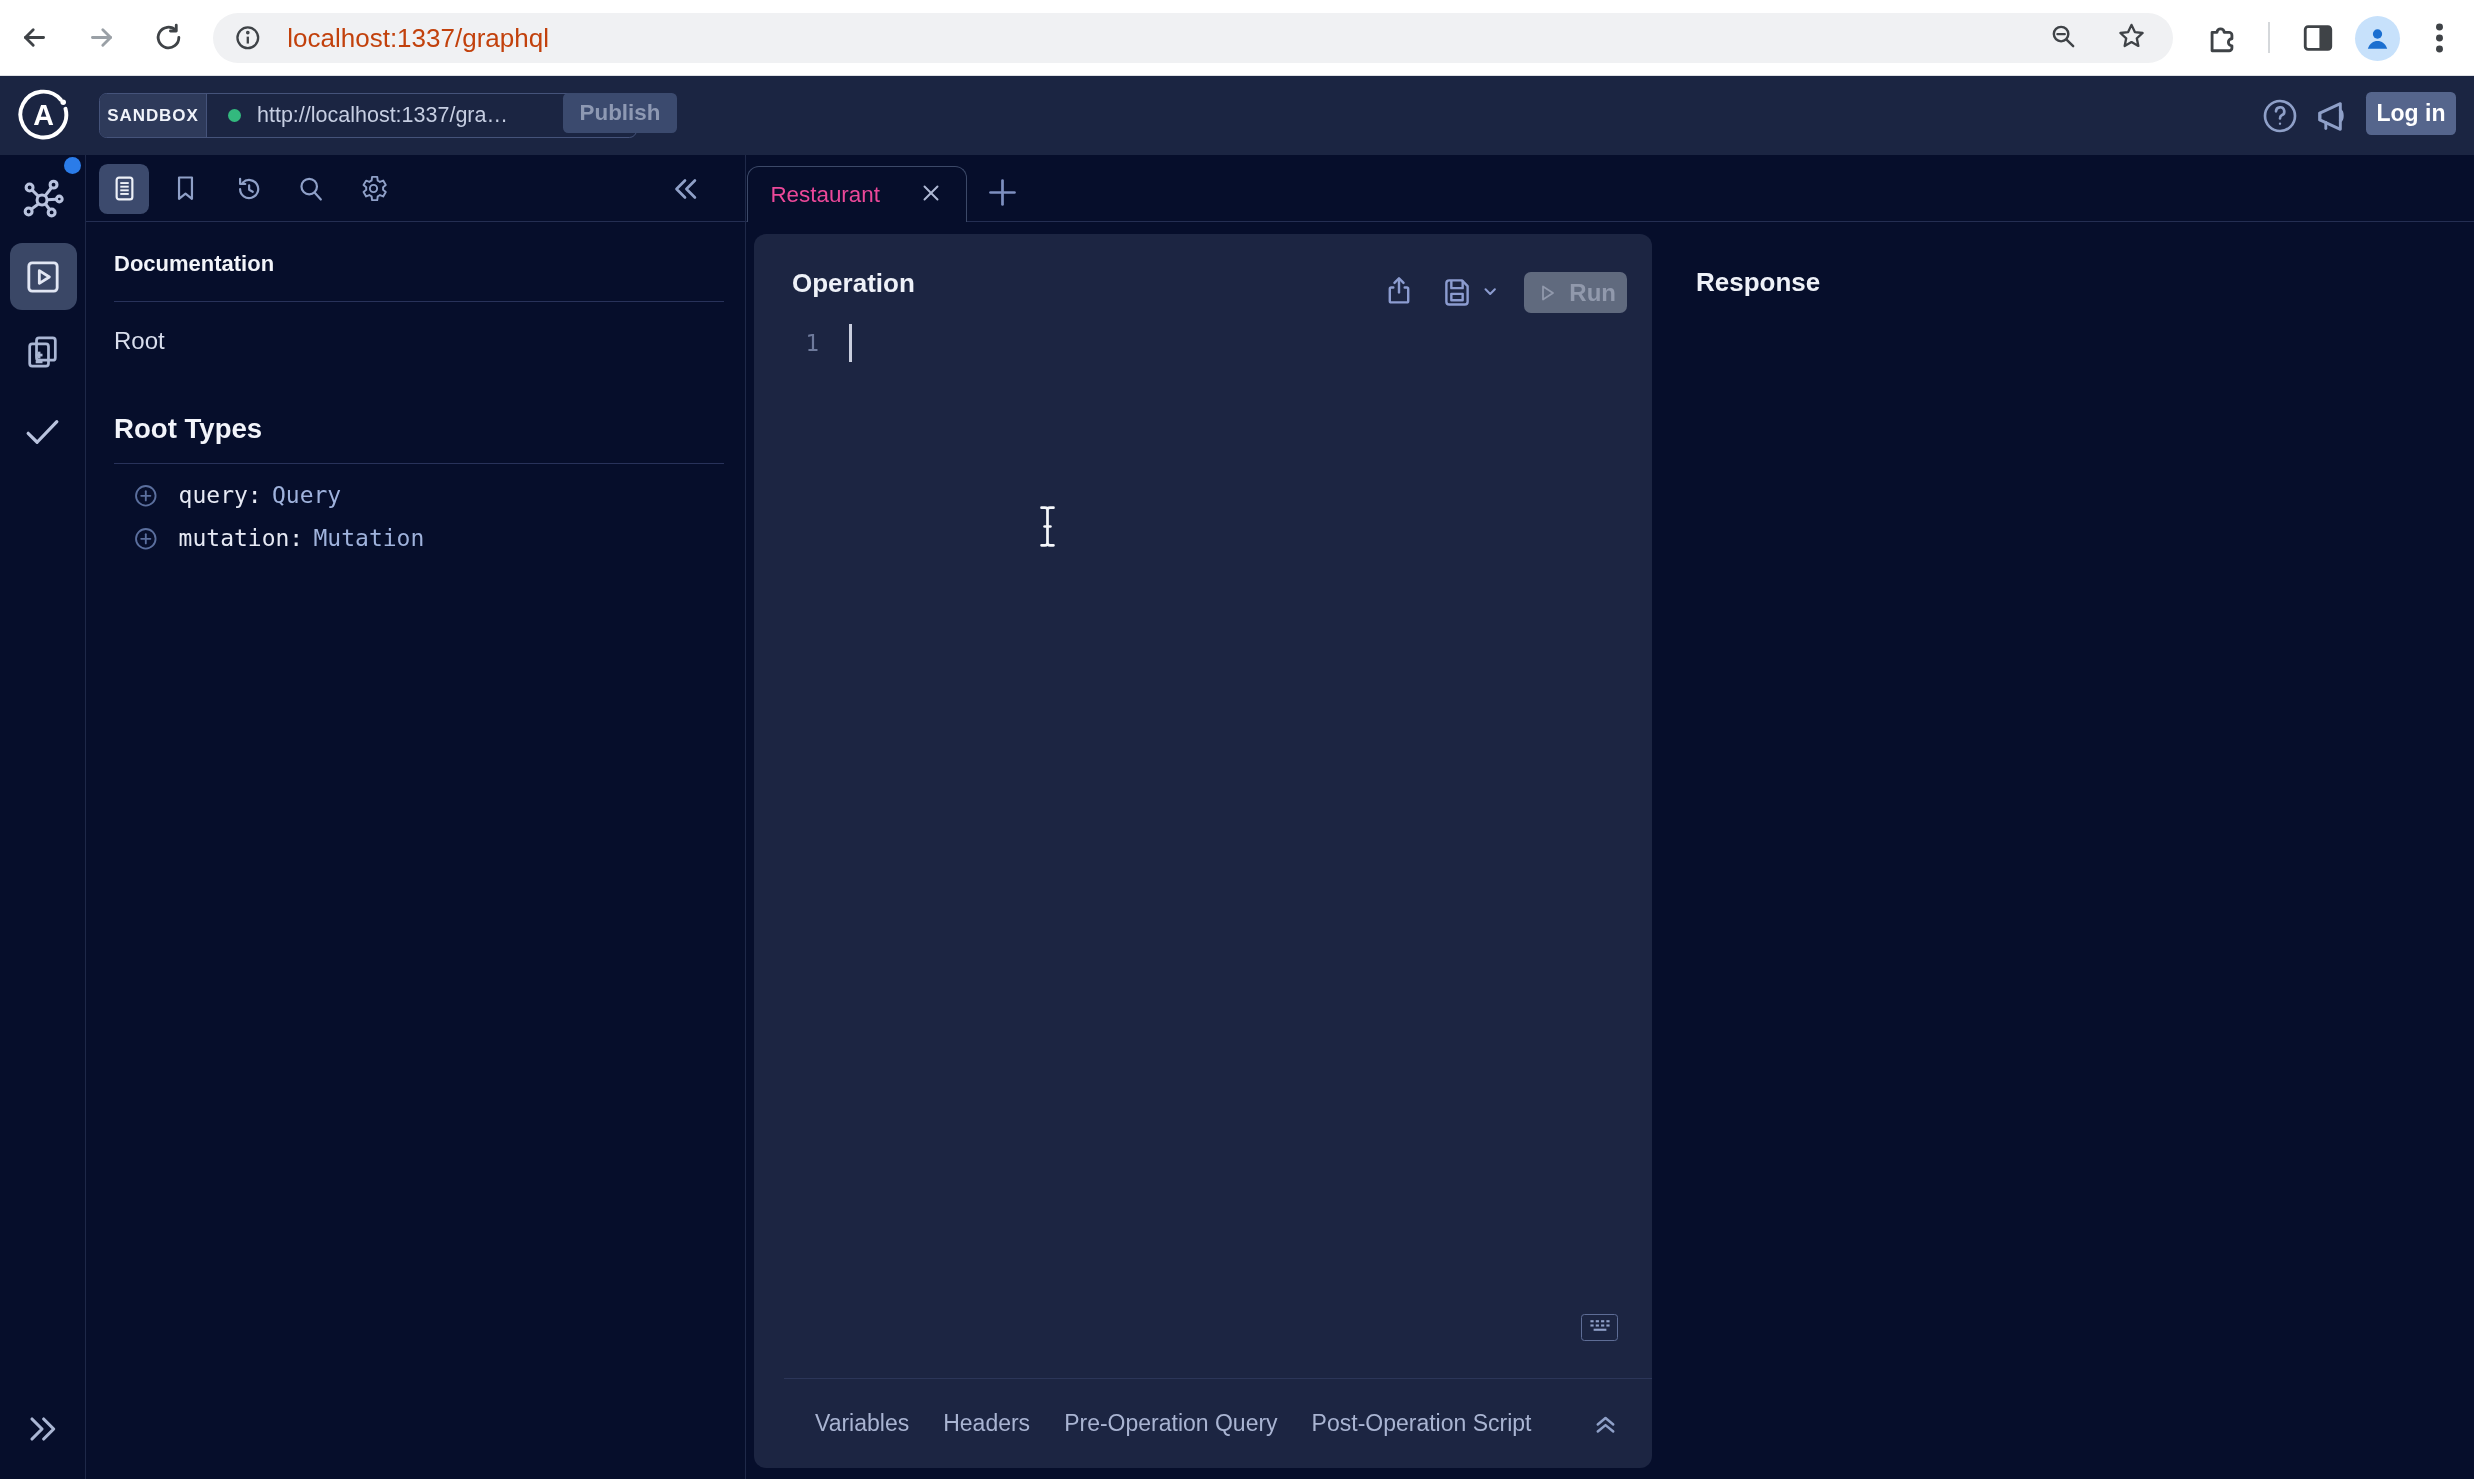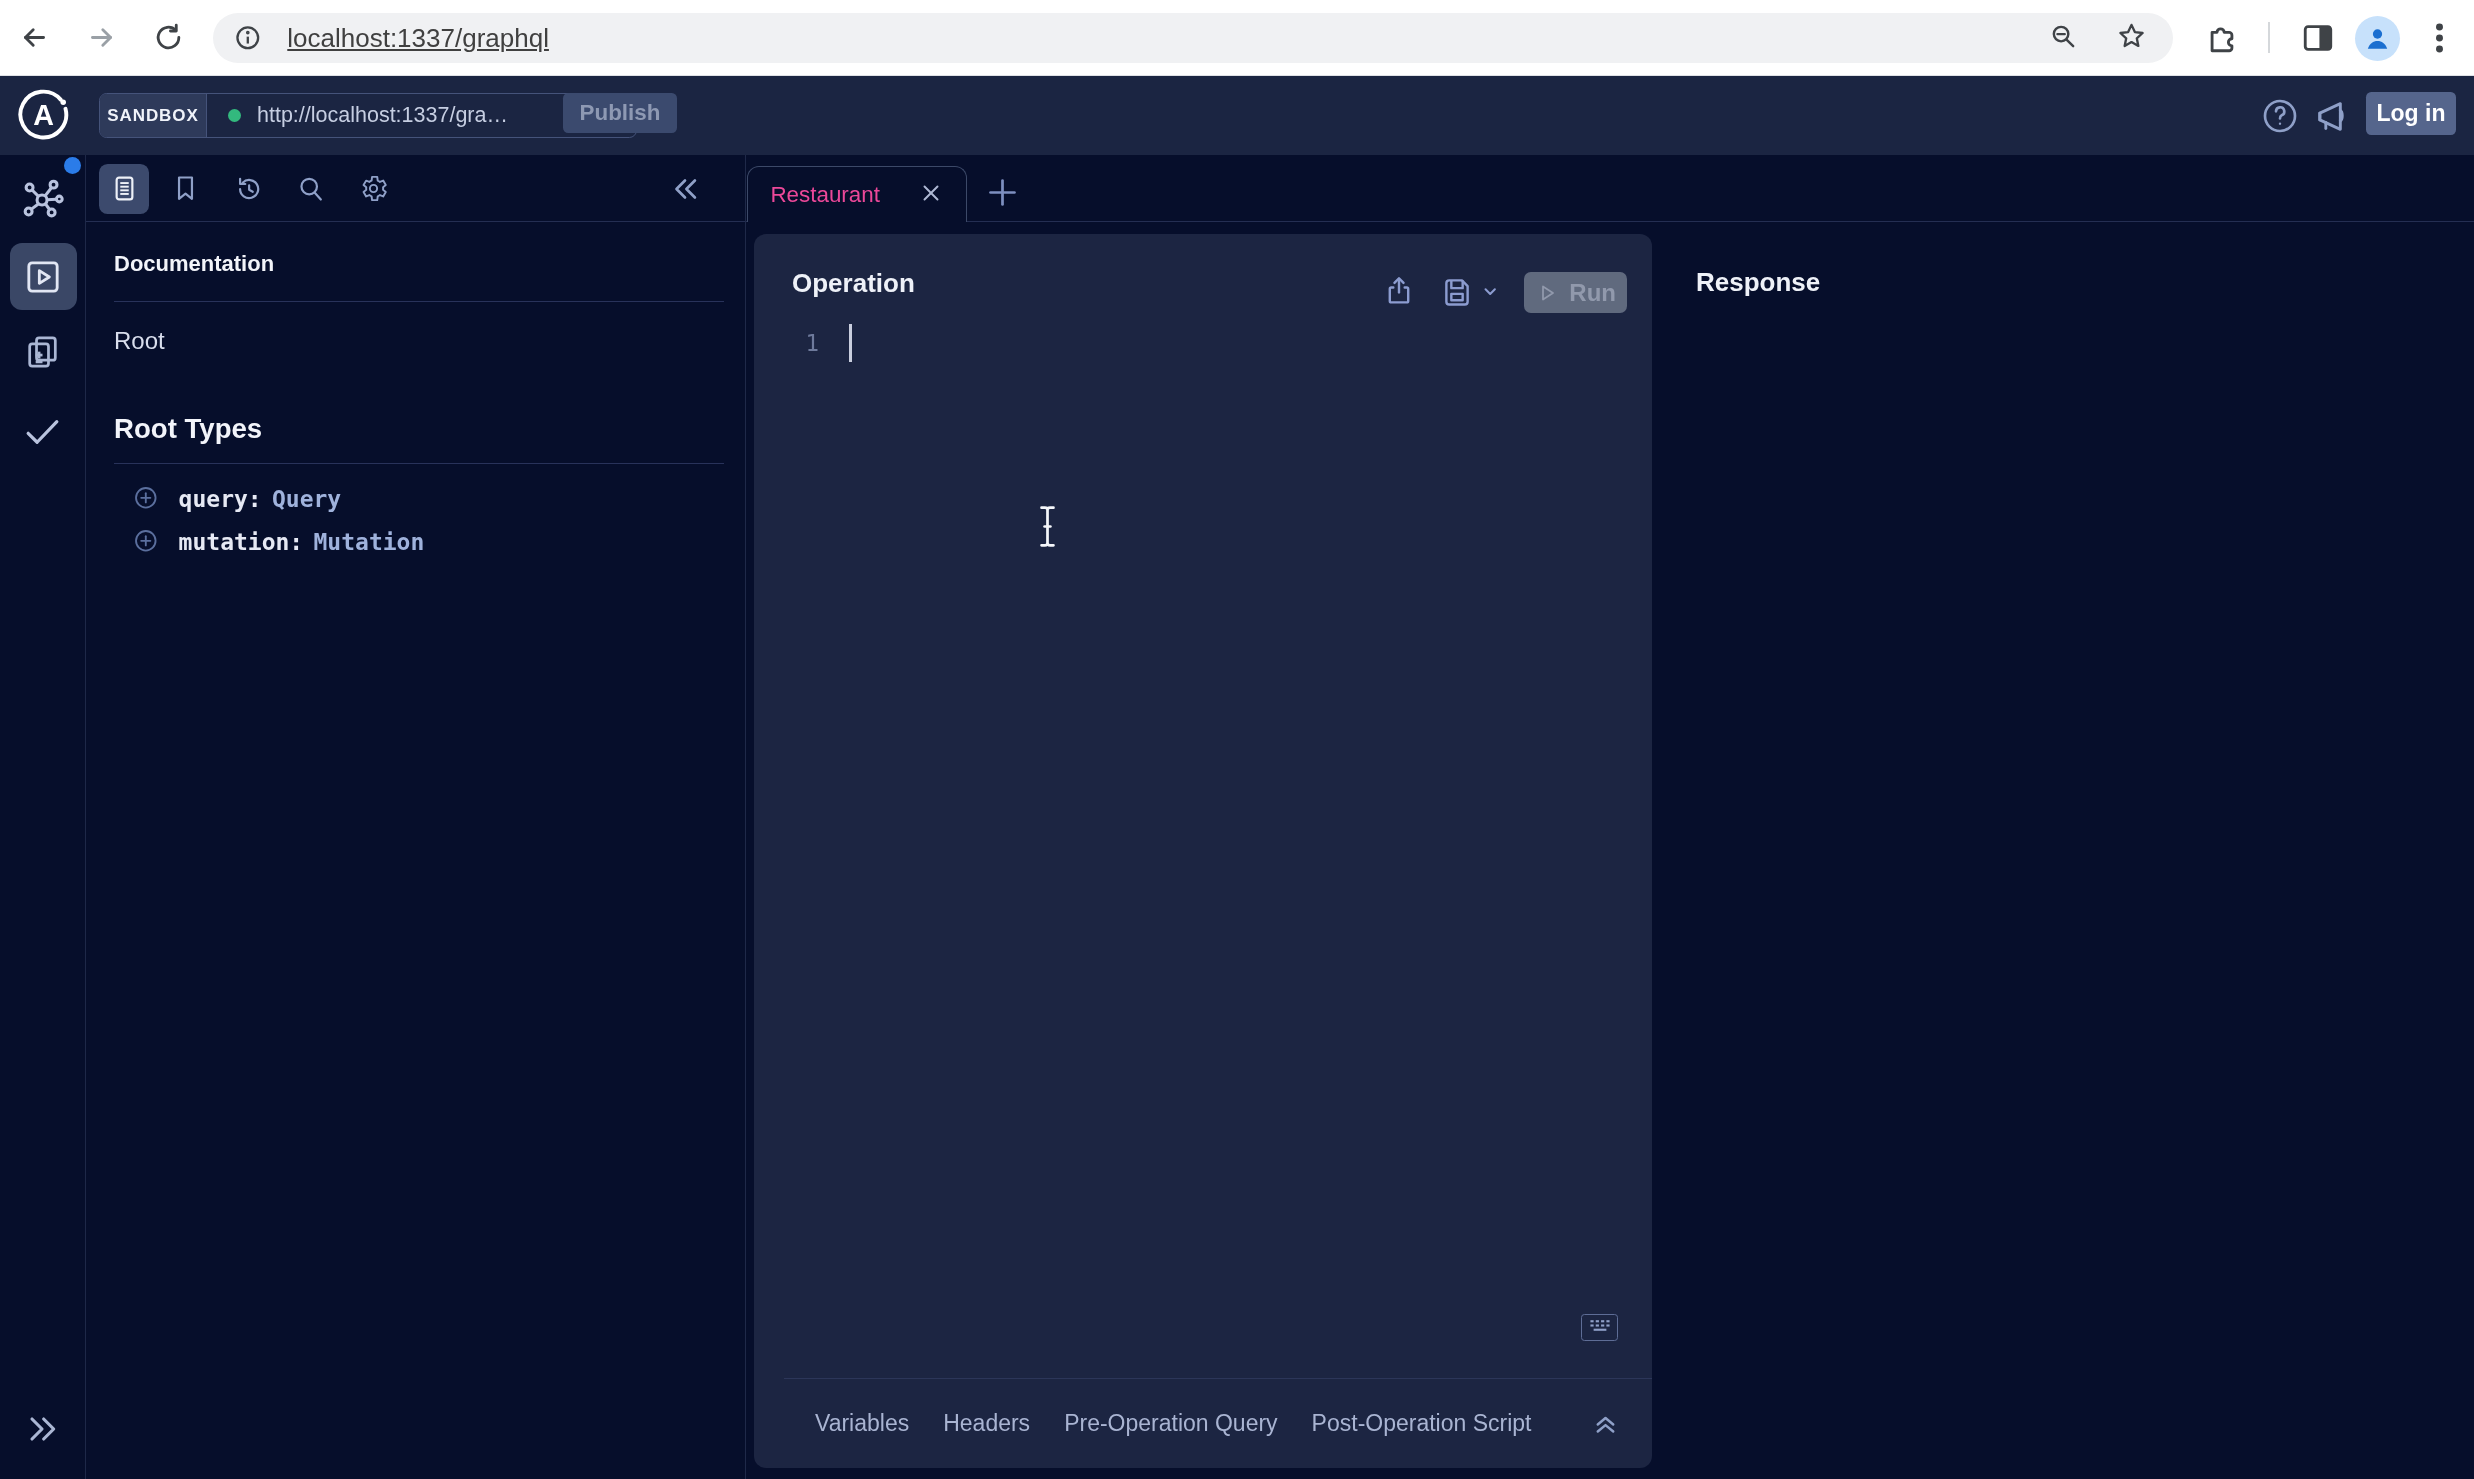--- a/index.html
+++ b/index.html
@@ -5,21 +5,21 @@
   * { margin:0; padding:0; box-sizing:border-box; }
   body { font-family:"Liberation Sans", sans-serif; background:#000; }
   .screen { position:relative; width:2475px; height:1479px; overflow:hidden; background:#060e2b; }
 
   
   .browser-bar { position:absolute; left:0; top:0; width:2475px; height:76px; background:#ffffff; border-bottom:0.9px solid #e0e2e6; }
   .b-icon { position:absolute; color:#3f4347; }
   .b-icon svg { display:block; }
   .b-fwd { color:#9aa0a6; }
   .url-pill { position:absolute; left:213px; top:13px; width:1960px; height:50px; border-radius:25px; background:#f0f1f3; display:flex; align-items:center; padding:0 26px 0 20.7px; }
-  .url-text { margin-left:26px; font-size:26px; color:#404040; flex:1 1 auto;text-decoration:underline; }
+  .url-text { margin-left:26px; font-size:26px; color:#c2410c; flex:1 1 auto; }
   .pill-right { display:flex; align-items:center; gap:38px; color:#3f4347; }
   .chrome-sep { position:absolute; left:2268px; top:22.4px; width:1.7px; height:31px; background:#d5d8db; }
   .avatar { position:absolute; left:2355px; top:15.5px; width:45px; height:45px; border-radius:50%; background:#c7e1fb; display:flex; align-items:center; justify-content:center; color:#1b6fd0; }
 
   
   .app-header { position:absolute; left:0; top:76px; width:2475px; height:79px; background:#1b2542; }
   .logo { position:absolute; left:15.5px; top:11.2px; width:55px; height:55px; color:#ffffff; }
   .endpoint { position:absolute; left:99px; top:17px; width:538px; height:45px; border:1.7px solid #45537a; border-radius:7.7px; display:flex; align-items:center; background:#1b2542; }
   .sandbox-chip { width:107px; align-self:stretch; background:#2e3a5a; border-right:1.7px solid #45537a; border-radius:6px 0 0 6px; display:flex; align-items:center; justify-content:center; font-size:17px; font-weight:bold; letter-spacing:0.9px; color:#f0f3fa; }
   .status-dot { width:13.8px; height:13.8px; border-radius:50%; background:#33b97e; margin-left:20.7px; flex:none; }
@@ -41,21 +41,21 @@
   .strip-active { position:absolute; left:9.5px; top:88px; width:67px; height:67px; border-radius:12px; background:#3a4766; display:flex; align-items:center; justify-content:center; color:#e2e7f4; }
 
   .doc-panel { position:absolute; left:86px; top:0; width:660px; height:1324px; border-right:0.9px solid #1f2949; }
   .panel-head { position:relative; height:67px; border-bottom:0.9px solid #242e52; }
   .ph-active { position:absolute; left:13px; top:8.6px; width:50px; height:50px; border-radius:8.6px; background:#3c4a6d; display:flex; align-items:center; justify-content:center; color:#eef1f8; }
   .ph-icon { position:absolute; top:18px; color:#8fa0c8; }
   .doc-title { position:absolute; left:28px; top:96px; font-size:22px; font-weight:bold; color:#f2f4fa; }
   .doc-hr { position:absolute; left:28px; width:610px; height:0.9px; background:#28325a; }
   .doc-root { position:absolute; left:28px; top:172px; font-size:24px; color:#d9deed; }
   .doc-types-title { position:absolute; left:28px; top:258px; font-size:27.6px; font-weight:bold; color:#f2f4fa; }
-  .type-row { position:absolute; left:46px; height:34px; display:flex; align-items:center; gap:19px;font-weight:bold; }
+  .type-row { position:absolute; left:46px; height:34px; display:flex; align-items:flex-start; gap:19px; }
   .circle-plus { color:#5b6f9e; flex:none; }
   .type-field { font-family:"DejaVu Sans Mono", monospace; font-size:23px; color:#e6e9f4; }
   .type-name { font-family:"DejaVu Sans Mono", monospace; font-size:23px; color:#9fb2dc; margin-left:10.3px; }
 
   .tabs-line { position:absolute; left:746px; right:0; top:66px; height:0.9px; background:#242e52; }
   .tab { position:absolute; left:747px; top:11.2px; width:220px; height:56px; background:#060e2b; border:0.9px solid #3c4968; border-bottom:none; border-radius:12px 12px 0 0; display:flex; align-items:center; padding:0 22.4px; z-index:2; }
   .tab-label { font-size:22.4px; color:#ec4899; flex:1; }
   .tab-close { color:#aeb8d4; }
   .tab-plus { position:absolute; left:982px; top:17px; color:#7d8fc0; }
 

